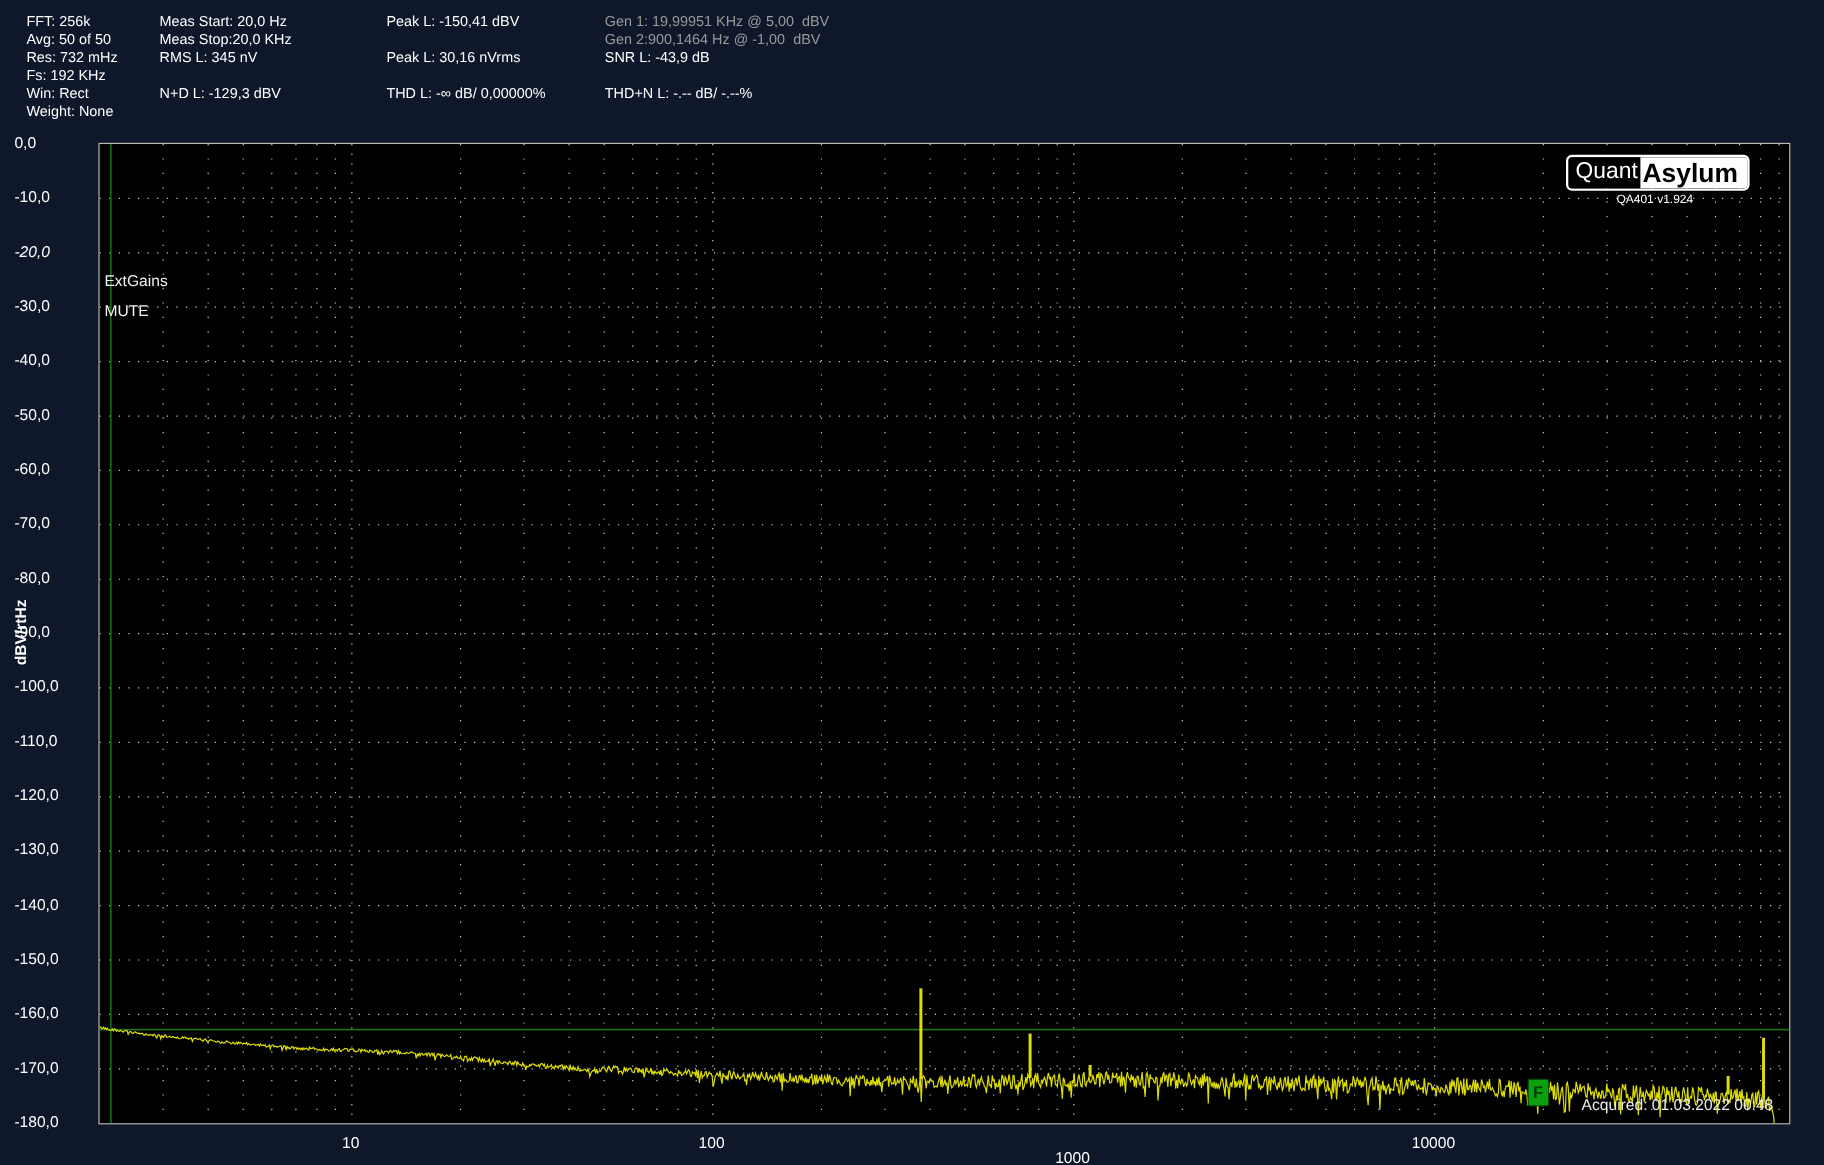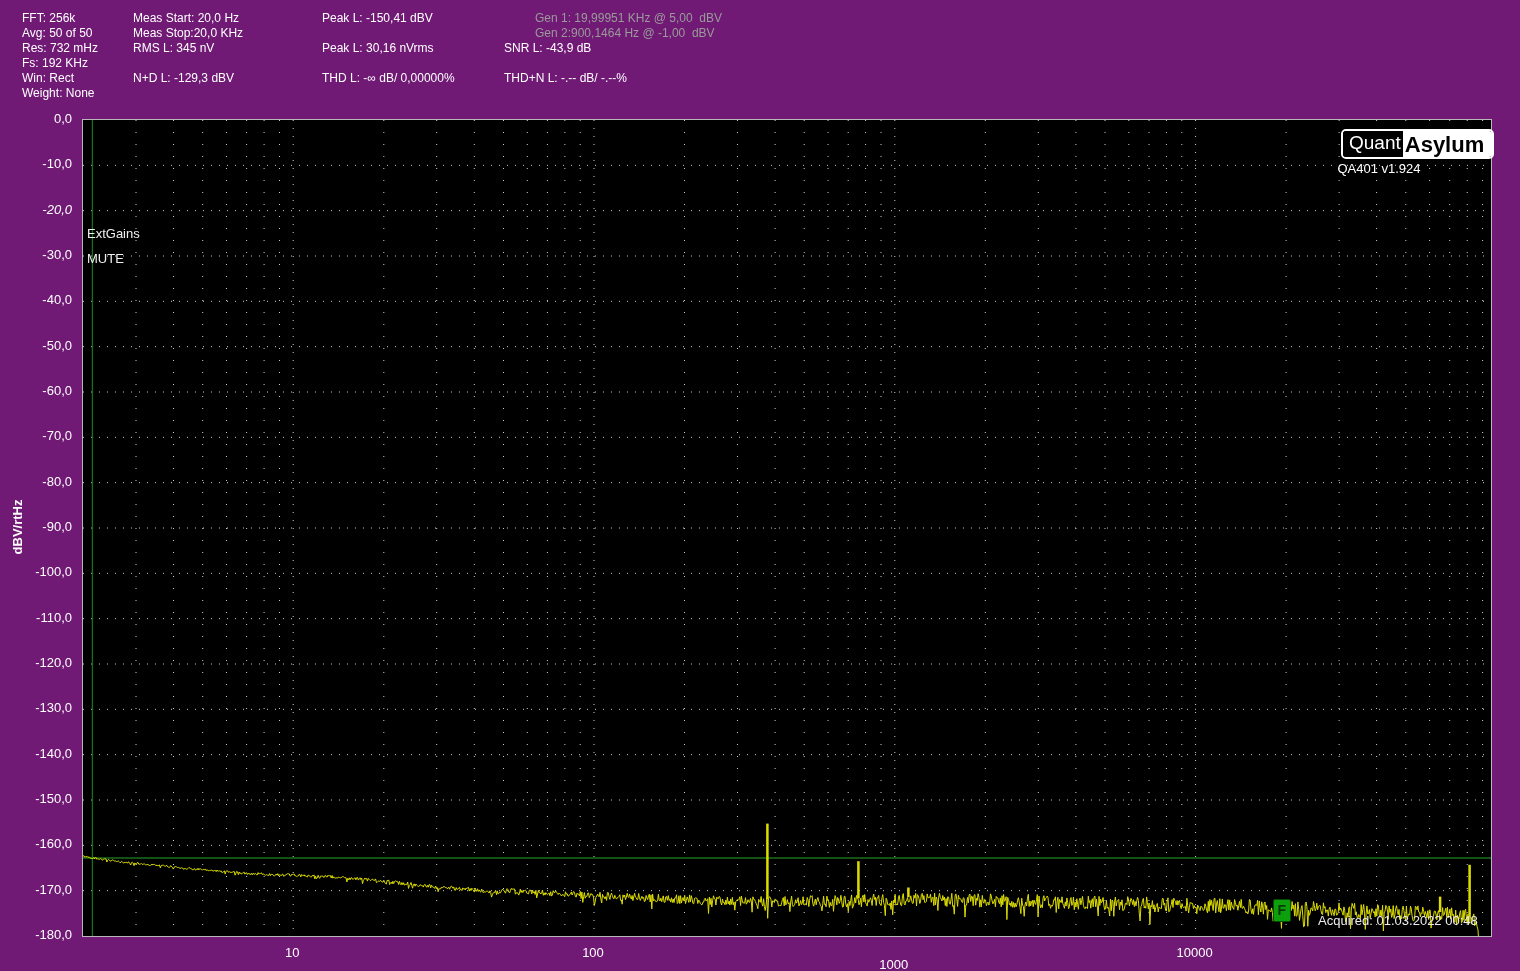--- a/index.html
+++ b/index.html
@@ -1,42 +1,42 @@
 <!DOCTYPE html>
 <html><head>
 <meta charset="utf-8">
 <style>
   html,body{margin:0;padding:0;background:#000;}
-  #screen{position:relative;width:1520px;height:971px;background:#701a75;overflow:hidden;
+  #screen{position:relative;width:1520px;height:971px;background:#0f172a;overflow:hidden;
           font-family:"Liberation Sans",sans-serif;color:#fff;}
   
   .hline{position:absolute;font-size:12px;line-height:15px;white-space:pre;color:#fff;}
   .hcol1{left:22px;} .hcol2{left:133px;} .hcol3{left:322px;} .hcol4{left:504px;}
   .hrow0{top:11px;} .hrow1{top:26px;} .hrow2{top:41px;} .hrow3{top:56px;}
   .hrow4{top:71px;} .hrow5{top:86px;}
-  .gen{color:#9a9a9a;margin-left:31px;}
+  .gen{color:#9a9a9a;}
   
   #plot-area{position:absolute;left:82px;top:119px;width:1408px;height:816px;
              border:1px solid #b8b8b8;box-sizing:content-box;background:#000;}
   #plot-svg{position:absolute;left:0;top:0;}
   .inplot-label{position:absolute;font-size:13px;color:#f0f0f0;z-index:5;}
   #ext-gains{left:4px;top:106px;}
   #mute{left:4px;top:131px;}
   
-  .ytick{position:absolute;left:12px;width:60px;text-align:right;font-size:13px;color:#fff;}
+  .ytick{position:absolute;left:12px;width:60px;font-size:13px;color:#fff;}
   .xtick{position:absolute;width:60px;text-align:center;font-size:13px;color:#fff;top:945px;}
   #y-title{position:absolute;left:17px;top:527px;transform:translate(-50%,-50%) rotate(-90deg);
            font-size:13px;font-weight:bold;color:#fff;white-space:nowrap;}
   
   #logo{position:absolute;left:1305px;top:129px;display:flex;border:2px solid #fff;
-        border-radius:5px;overflow:hidden;height:26px;z-index:6;margin-left:36px;}
+        border-radius:5px;overflow:hidden;height:26px;z-index:6;}
   #logo .lg-left{background:#000;color:#fff;font-size:19px;padding:1px 2px 1px 6px;font-weight:normal;}
   #logo .lg-right{background:#fff;color:#000;font-size:22px;font-weight:bold;padding:1px 8px 1px 2px;}
   #version{position:absolute;left:1305px;top:161px;width:148px;text-align:center;
-           font-size:13px;color:#fff;z-index:6;}
+           font-size:10px;color:#fff;z-index:6;}
   #acquired{position:absolute;left:1318px;top:913px;font-size:13px;color:#ececec;z-index:6;}
   
   #marker-f{position:absolute;width:16px;height:21px;background:#0da00d;border:1px solid #044d04;
             border-radius:2px;color:#0a3a0a;font-size:14px;font-weight:bold;text-align:center;
             line-height:20px;z-index:7;}
 </style>
 </head>
 <body>
 
 <div id="screen">

